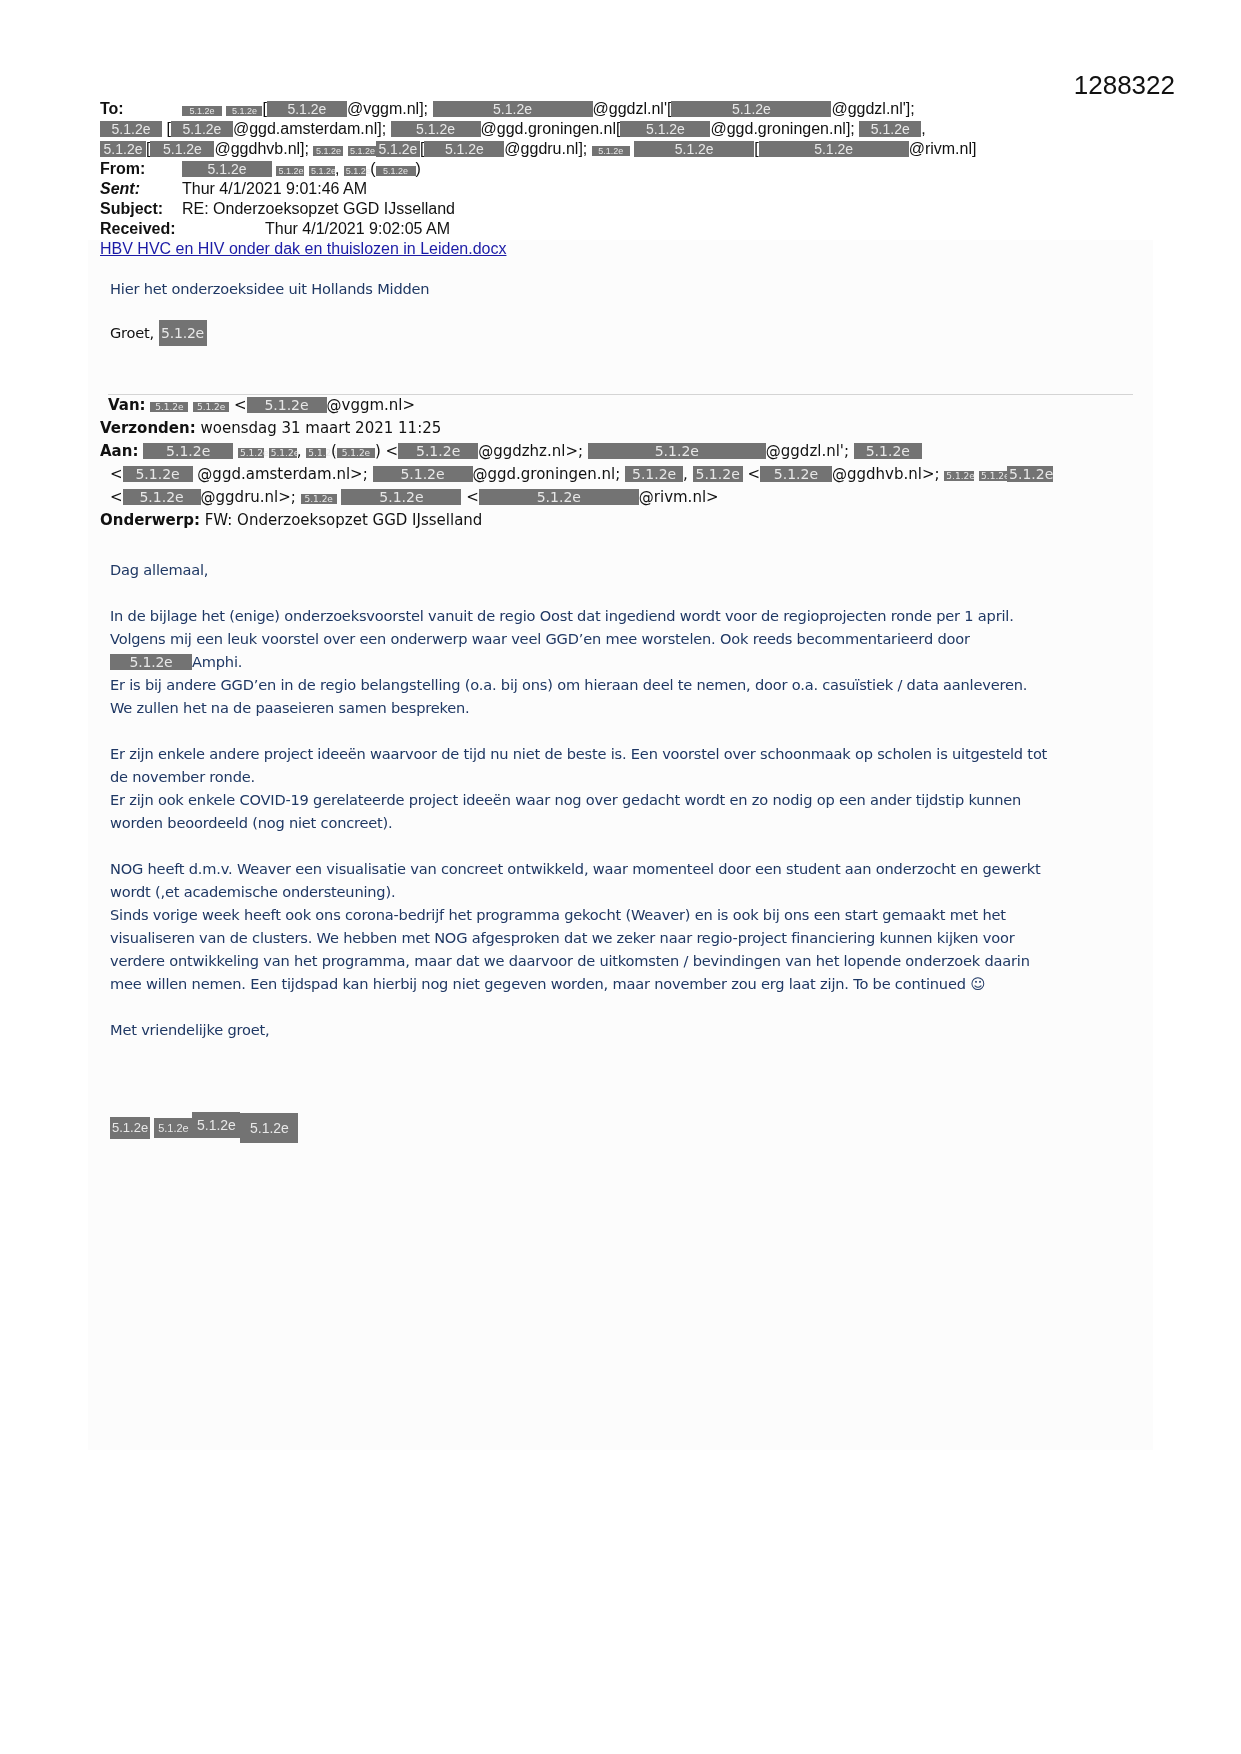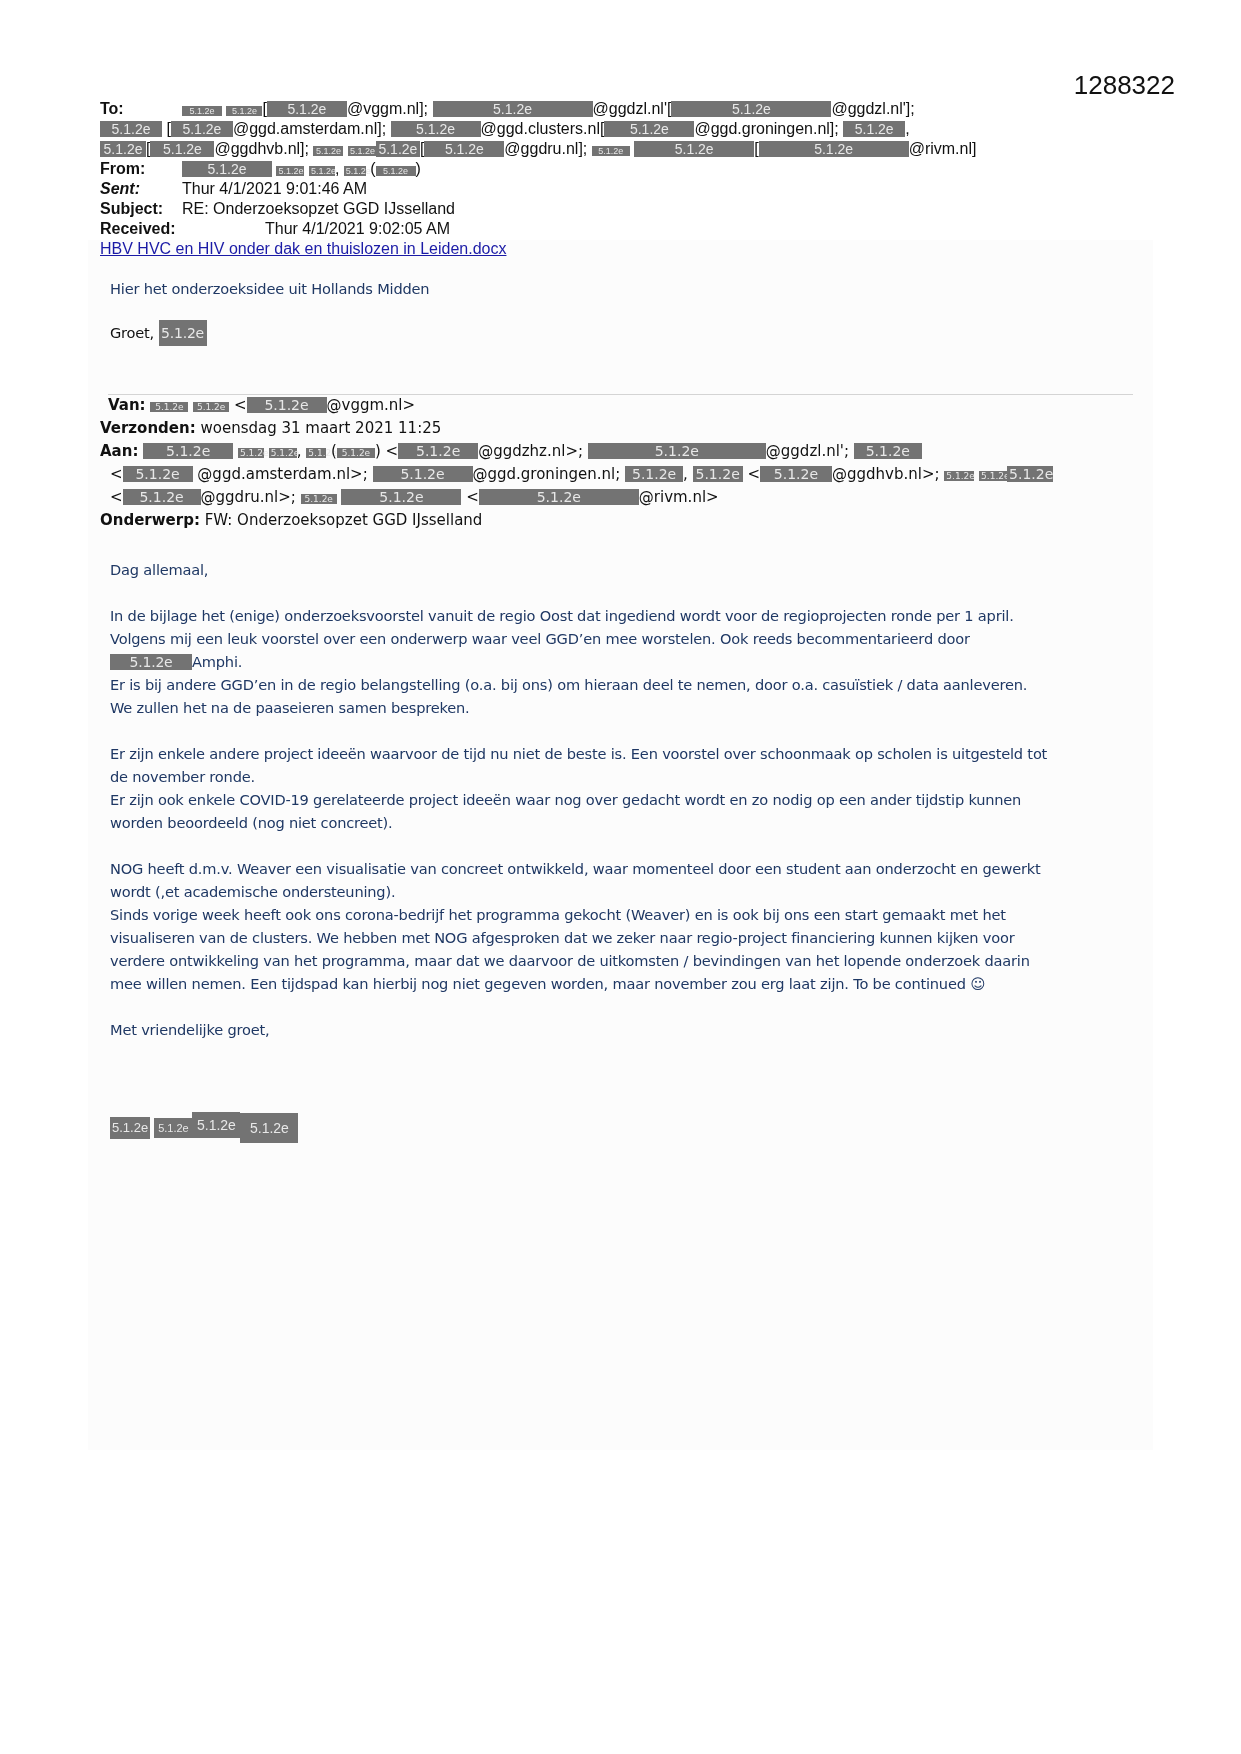--- a/index.html
+++ b/index.html
@@ -24,21 +24,21 @@
 <body>
 
 <div class="page-bg"></div>
 
 <div class="doc-id">1288322</div>
 
 <div class="hdr" style="top:99px;">
   <span class="lbl" style="width:82px;">To:</span><span class="r s" style="width:40px;">5.1.2e</span> <span class="r s" style="width:36px;">5.1.2e</span>[<span class="r m" style="width:80px;">5.1.2e</span><span>@vggm.nl];</span> <span class="r m" style="width:160px;">5.1.2e</span><span>@ggdzl.nl'[</span><span class="r m" style="width:160px;">5.1.2e</span><span>@ggdzl.nl'];</span>
 </div>
 <div class="hdr" style="top:119px;">
-  <span class="r m" style="width:62px;">5.1.2e</span> [<span class="r m" style="width:62px;">5.1.2e</span><span>@ggd.amsterdam.nl];</span> <span class="r m" style="width:90px;">5.1.2e</span><span>@ggd.clusters.nl[</span><span class="r m" style="width:90px;">5.1.2e</span><span>@ggd.groningen.nl];</span> <span class="r m" style="width:62px;">5.1.2e</span>,
+  <span class="r m" style="width:62px;">5.1.2e</span> [<span class="r m" style="width:62px;">5.1.2e</span><span>@ggd.amsterdam.nl];</span> <span class="r m" style="width:90px;">5.1.2e</span><span>@ggd.groningen.nl[</span><span class="r m" style="width:90px;">5.1.2e</span><span>@ggd.groningen.nl];</span> <span class="r m" style="width:62px;">5.1.2e</span>,
 </div>
 <div class="hdr" style="top:139px;">
   <span class="r m" style="width:46px;">5.1.2e</span>[<span class="r m" style="width:64px;">5.1.2e</span><span>@ggdhvb.nl];</span> <span class="r s" style="width:30px;">5.1.2e</span> <span class="r s" style="width:28px;">5.1.2e</span><span class="r m" style="width:44px;">5.1.2e</span>[<span class="r m" style="width:80px;">5.1.2e</span><span>@ggdru.nl];</span> <span class="r s" style="width:38px;">5.1.2e</span> <span class="r m" style="width:120px;">5.1.2e</span>[<span class="r m" style="width:150px;">5.1.2e</span><span>@rivm.nl]</span>
 </div>
 <div class="hdr" style="top:159px;">
   <span class="lbl" style="width:82px;">From:</span><span class="r m" style="width:90px;">5.1.2e</span> <span class="r s" style="width:28px;">5.1.2e</span> <span class="r s" style="width:26px;">5.1.2e</span>, <span class="r s" style="width:22px;">5.1.2e</span> (<span class="r s" style="width:40px;">5.1.2e</span>)
 </div>
 <div class="hdr" style="top:179px;">
   <span class="lbl" style="width:82px;font-style:italic;">Sent:</span><span>Thur 4/1/2021 9:01:46 AM</span>
 </div>

